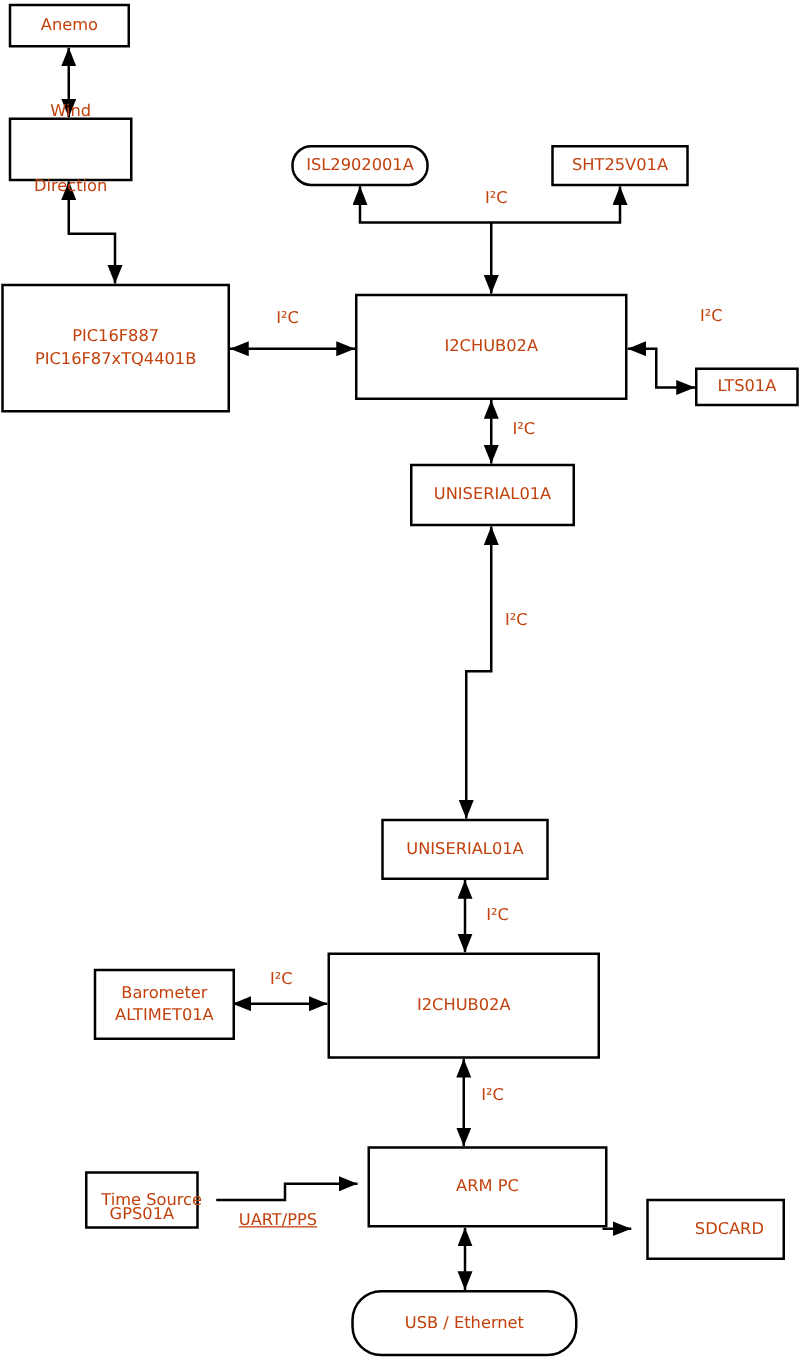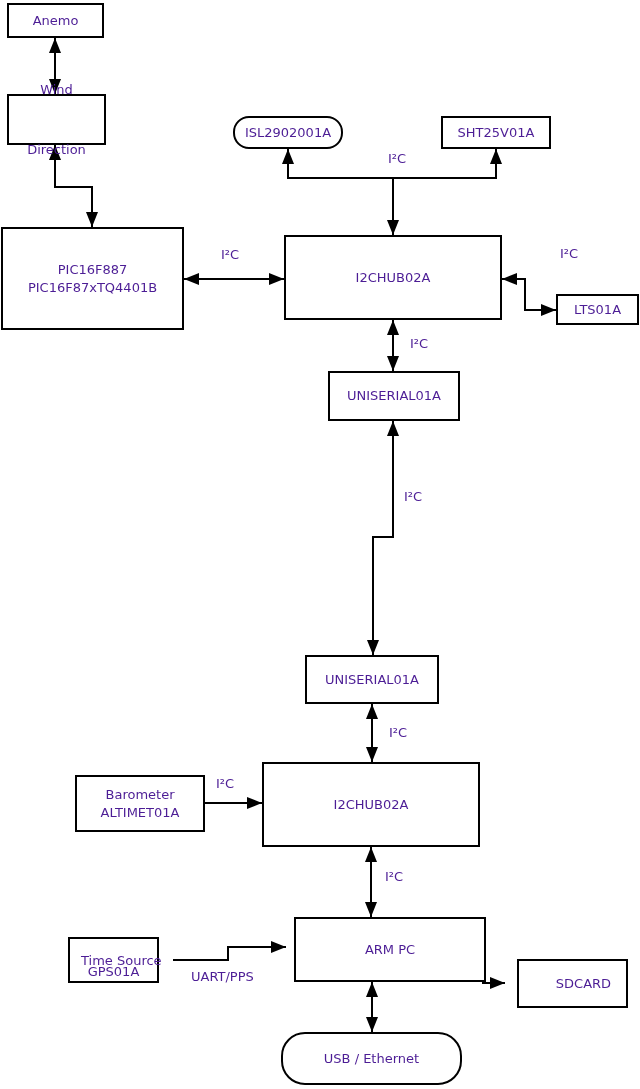--- a/index.html
+++ b/index.html
@@ -1,21 +1,21 @@
 <!DOCTYPE html>
 <html><head>
 <meta charset="utf-8">
 <style>
   html,body{margin:0;padding:0;background:#fff;}
   #canvas{
     position:relative;
     width:640px;height:1089px;
     background:#ffffff;
     font-family:"DejaVu Sans","Liberation Sans",sans-serif;
-    color:#4c1d95;
+    color:#c2410c;
     overflow:hidden;
   }
   #connector-layer{position:absolute;left:0;top:0;}
   .box{
     position:absolute;
     box-sizing:border-box;
     border:2px solid #000;
     background:#ffffff;
     display:flex;
     flex-direction:column;
@@ -93,21 +93,21 @@
   </div>
 
   <div class="box" style="left:328px;top:371px;width:132px;height:50px;">
     <div>UNISERIAL01A</div>
   </div>
 
   <div class="box" style="left:305px;top:655px;width:134px;height:49px;">
     <div>UNISERIAL01A</div>
   </div>
 
-  <div class="box" style="left:75px;top:775px;width:130px;height:57px;">
+  <div class="box" style="left:75px;top:775px;width:113px;height:57px;">
     <div>Barometer</div>
     <div>ALTIMET01A</div>
   </div>
 
   <div class="box" style="left:262px;top:762px;width:218px;height:85px;">
     <div>I2CHUB02A</div>
   </div>
 
   <div class="box" style="left:68px;top:937px;width:91px;height:46px;justify-content:flex-end;">
     <div>GPS01A</div>
@@ -128,15 +128,15 @@
   <div class="lbl" style="left:221px;top:247px;">I²C</div>
   <div class="lbl" style="left:388px;top:151px;">I²C</div>
   <div class="lbl" style="left:560px;top:246px;">I²C</div>
   <div class="lbl" style="left:410px;top:336px;">I²C</div>
   <div class="lbl" style="left:404px;top:489px;">I²C</div>
   <div class="lbl" style="left:389px;top:725px;">I²C</div>
   <div class="lbl" style="left:216px;top:776px;">I²C</div>
   <div class="lbl" style="left:385px;top:869px;">I²C</div>
 
   <div class="lbl" style="left:81px;top:953px;">Time Source</div>
-  <div class="lbl" style="left:191px;top:969px;">UART/PPS</div>
+  <div class="lbl" style="left:191px;top:969px;text-decoration:underline;">UART/PPS</div>
 
 </div>
 
 </body></html>

